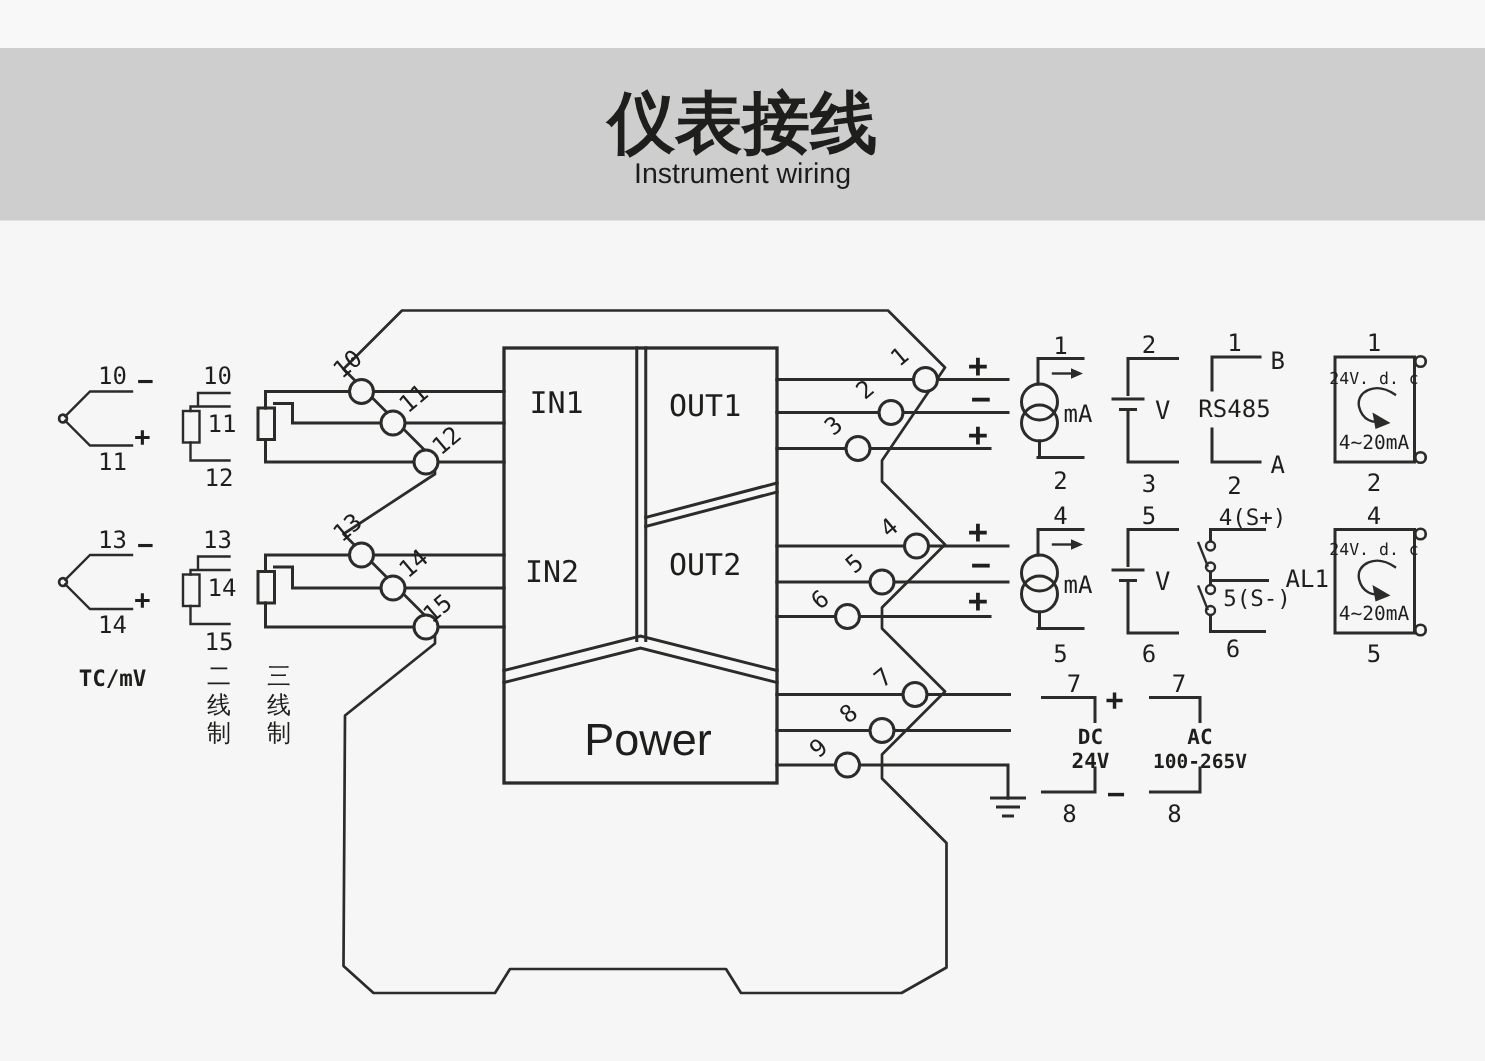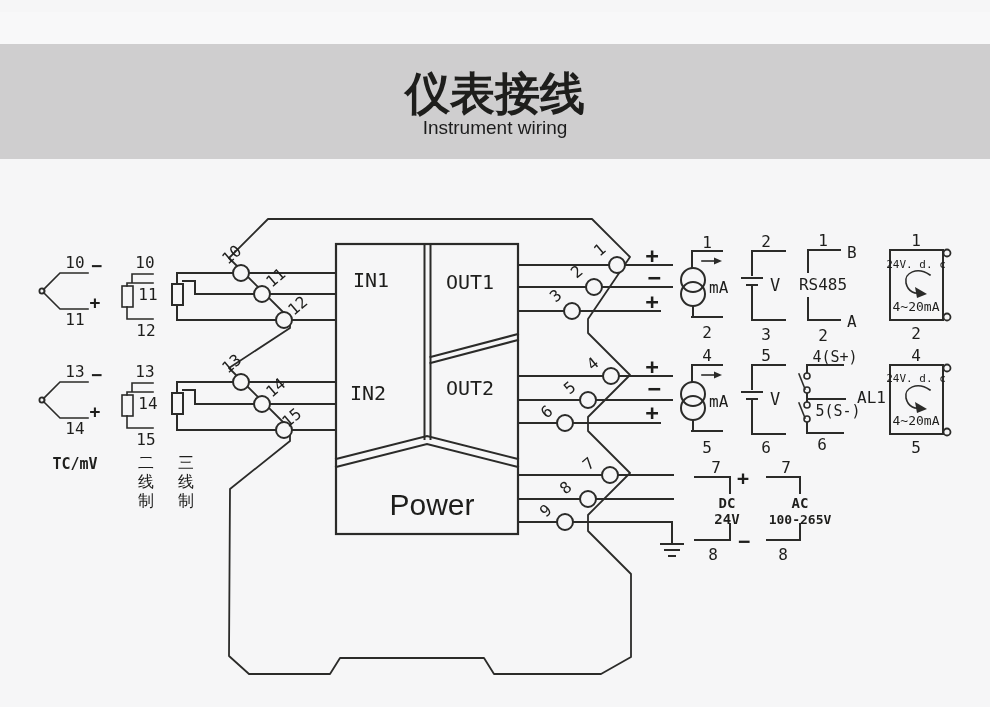--- a/index.html
+++ b/index.html
@@ -1,16 +1,16 @@
 <!DOCTYPE html>
 <html><head>
 <meta charset="utf-8">
 <style>
   html,body{margin:0;padding:0;background:#f6f6f7;}
-  .stage{position:relative;width:990px;height:695px;overflow:hidden;margin-top:12px;}
+  .stage{position:relative;width:990px;height:695px;overflow:hidden;}
   svg text{font-family:"DejaVu Sans Mono","Liberation Mono",monospace;fill:#1e1e1c;}
   .ln{stroke:#2b2b29;stroke-width:2;fill:none;stroke-linecap:square;}
   .thin{stroke-width:1.6;}
   .outline{stroke-width:1.8;stroke-linejoin:round;}
   .blk{stroke-width:2.2;}
   .term{fill:#f6f6f7;stroke:#2b2b29;stroke-width:2;}
   .dot{fill:#f6f6f7;stroke:#2b2b29;stroke-width:1.8;}
   .sc{fill:#f6f6f7;stroke:#2b2b29;stroke-width:1.6;}
   .mid{text-anchor:middle;}
   .t11{font-size:11px;}

